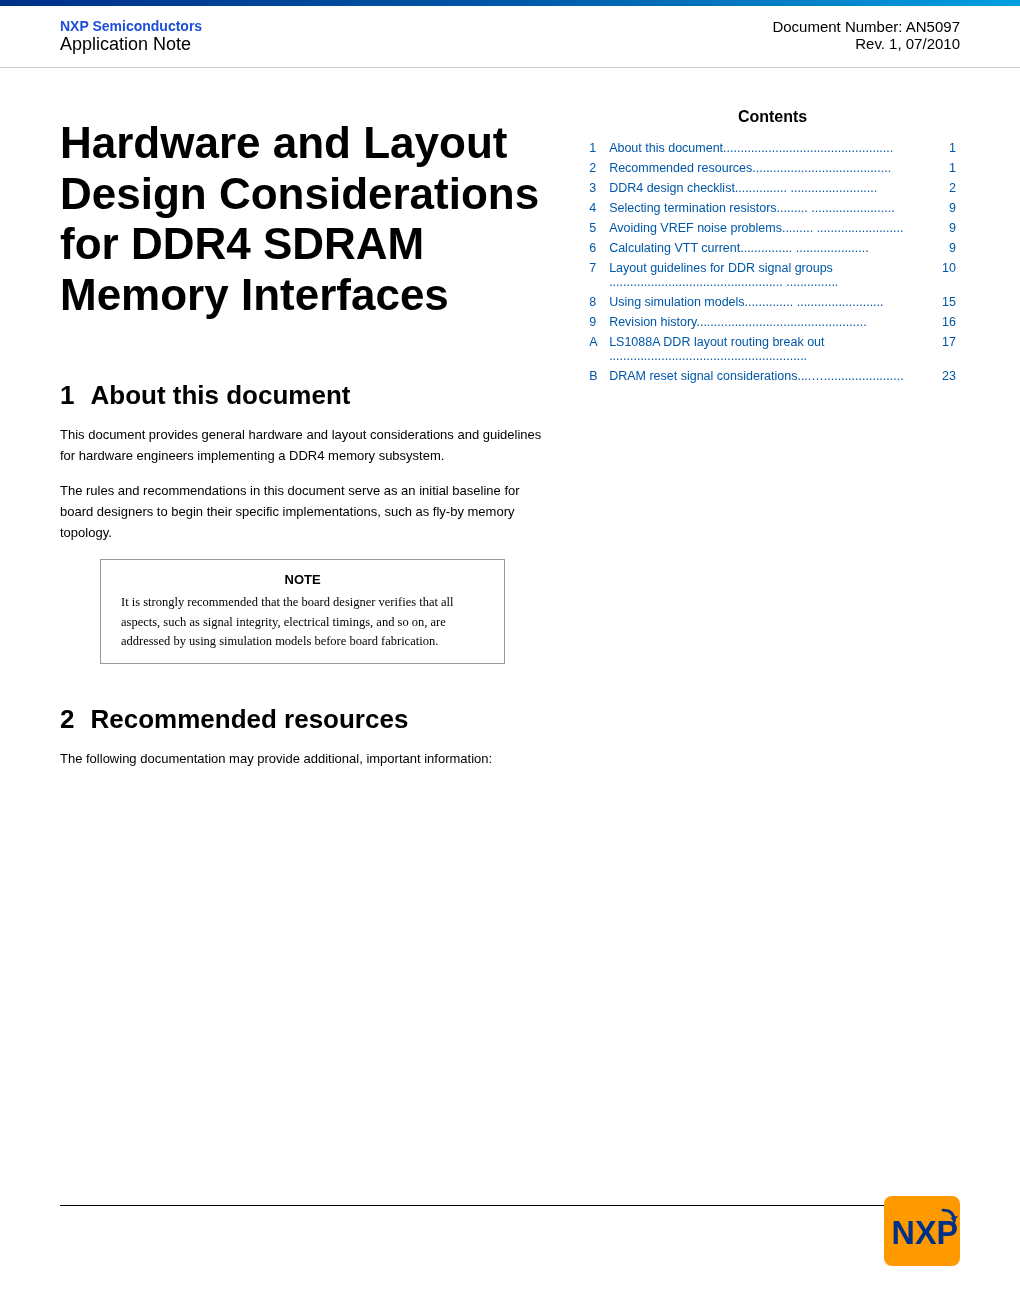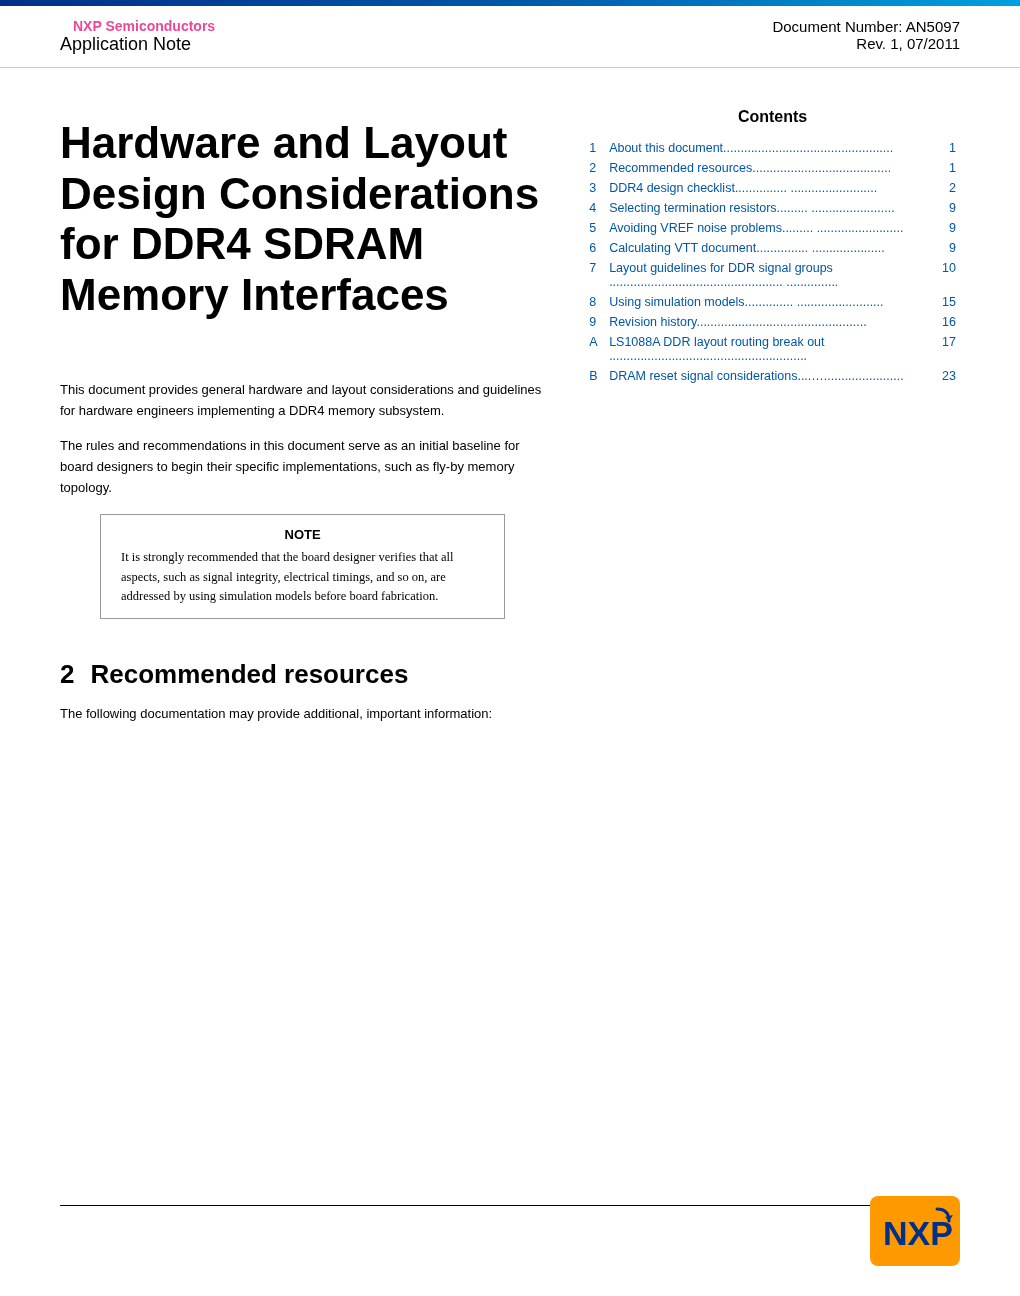--- a/index.html
+++ b/index.html
@@ -37,22 +37,21 @@
     }
 
     .header-left {
       display: flex;
       flex-direction: column;
     }
 
     .header-company {
       font-weight: bold;
       font-size: 14px;
-      color: #ec4899;
-      margin-left: 13px;
+      color: #1d4ed8;
     }
 
     .header-doc-type {
       font-size: 18px;
       color: #000;
     }
 
     .header-right {
       text-align: right;
       font-size: 15px;
@@ -204,21 +203,21 @@
     }
 
     
     .nxp-logo {
       display: flex;
       align-items: center;
       justify-content: center;
     }
 
     .nxp-logo-box {
-      width: 90px;
+      width: 76px;
       height: 70px;
       background: #f90;
       border-radius: 8px;
       display: flex;
       align-items: center;
       justify-content: center;
       position: relative;
     }
 
     .italic {
@@ -236,31 +235,34 @@
 
   <div class="header-bar"></div>
 
   <div class="header">
     <div class="header-left">
       <span class="header-company">NXP Semiconductors</span>
       <span class="header-doc-type">Application Note</span>
     </div>
     <div class="header-right">
       <div>Document Number: AN5097</div>
-      <div>Rev. 1, 07/2011</div>
+      <div>Rev. 1, 07/2010</div>
     </div>
   </div>
 
   <div class="main-content">
 
     <div class="left-column">
 
       <h1 class="doc-title">Hardware and Layout Design Considerations for DDR4 SDRAM Memory Interfaces</h1>
 
       <div>
+        <h2 class="section-heading">
+          <span class="section-num">1</span><span>About this document</span>
+        </h2>
         <p class="section-body">This document provides general hardware and layout considerations and guidelines for hardware engineers implementing a DDR4 memory subsystem.</p>
         <p class="section-body">The rules and recommendations in this document serve as an initial baseline for board designers to begin their specific implementations, such as fly-by memory topology.</p>
 
         <div class="note-box">
           <div class="note-title">NOTE</div>
           <div class="note-text">It is strongly recommended that the board designer verifies that all aspects, such as signal integrity, electrical timings, and so on, are addressed by using simulation models before board fabrication.</div>
         </div>
       </div>
 
       <div class="section-2">
@@ -297,21 +299,21 @@
               <td class="toc-title"><span>Selecting termination resistors</span><span class="toc-dots">......... ........................</span></td>
               <td class="toc-page"><span>9</span></td>
             </tr>
             <tr>
               <td class="toc-num"><span>5</span></td>
               <td class="toc-title"><span>Avoiding VREF noise problems</span><span class="toc-dots">......... .........................</span></td>
               <td class="toc-page"><span>9</span></td>
             </tr>
             <tr>
               <td class="toc-num"><span>6</span></td>
-              <td class="toc-title"><span>Calculating VTT document</span><span class="toc-dots">............... .....................</span></td>
+              <td class="toc-title"><span>Calculating VTT current</span><span class="toc-dots">............... .....................</span></td>
               <td class="toc-page"><span>9</span></td>
             </tr>
             <tr>
               <td class="toc-num"><span>7</span></td>
               <td class="toc-title"><span>Layout guidelines for DDR signal groups</span><br><span class="toc-dots">.................................................. ...............</span></td>
               <td class="toc-page"><span>10</span></td>
             </tr>
             <tr>
               <td class="toc-num"><span>8</span></td>
               <td class="toc-title"><span>Using simulation models</span><span class="toc-dots">.............. .........................</span></td>

